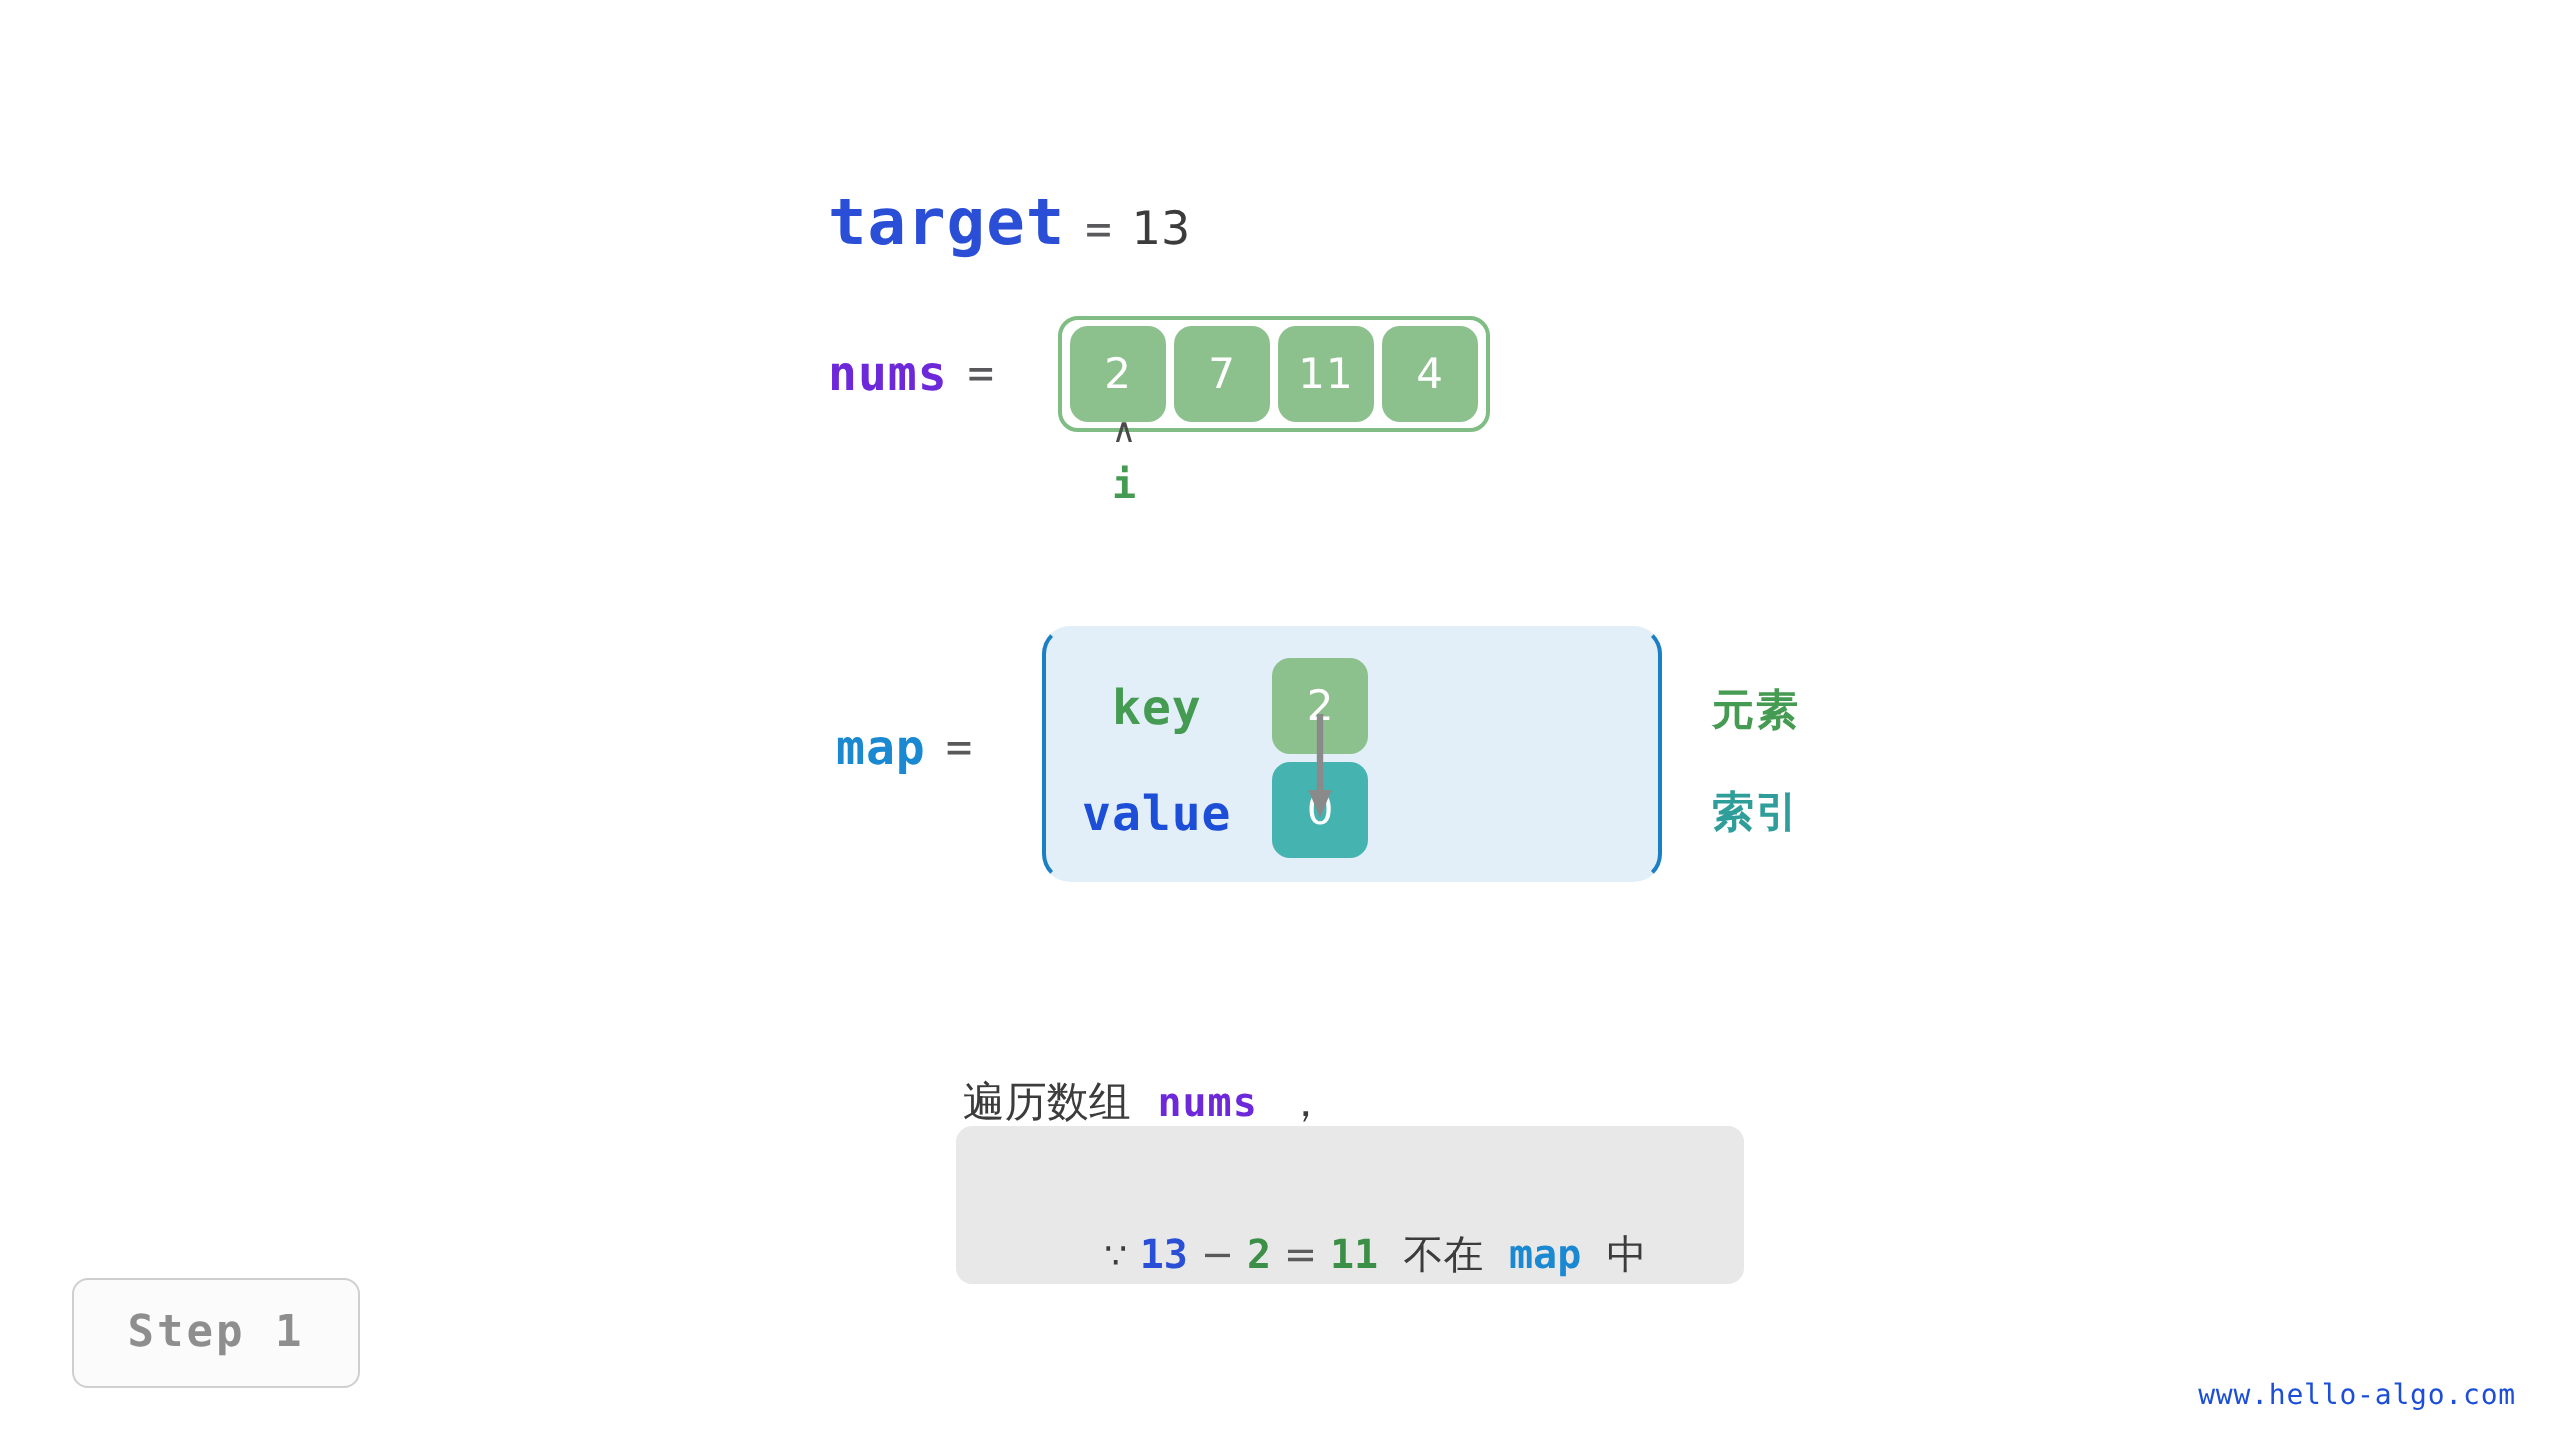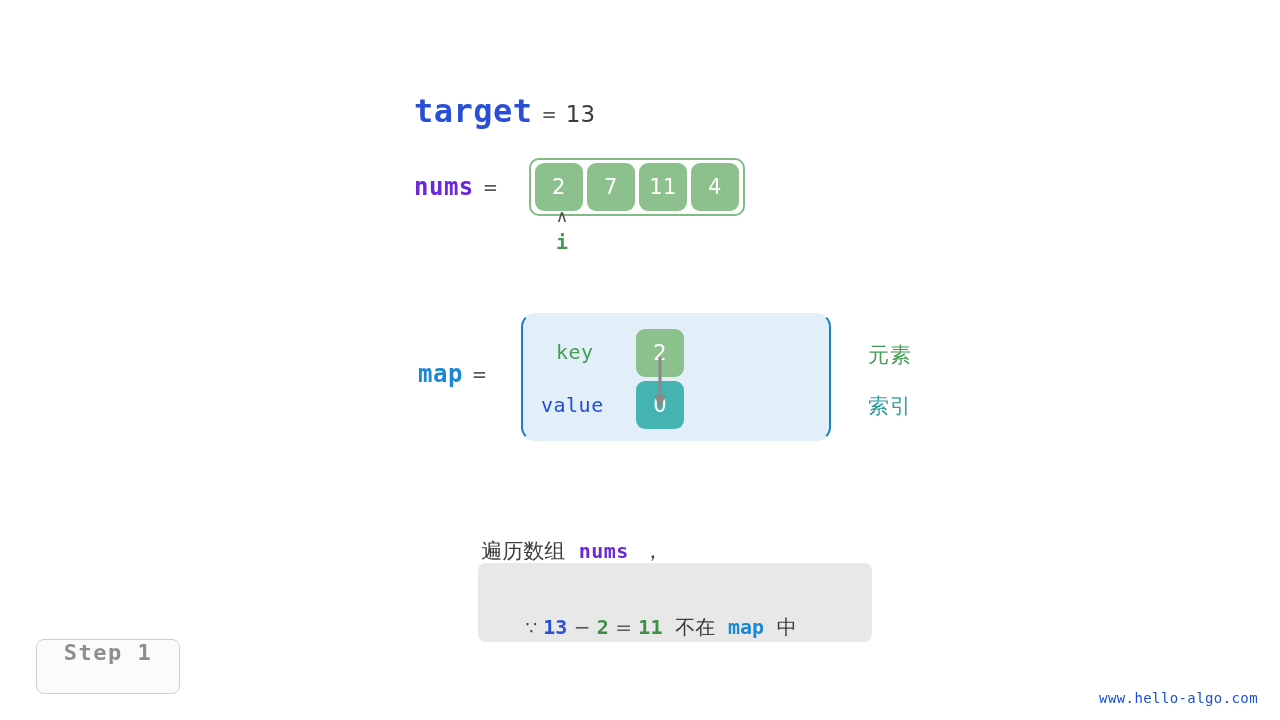--- a/index.html
+++ b/index.html
@@ -134,22 +134,22 @@
   }
   #map-inner {
     position: absolute;
     left: 0;
     top: 0;
     width: 100%;
     height: 100%;
   }
   .map-label {
     position: absolute;
-    font-weight: normal;
-    font-size: 20px;
+    font-weight: bold;
+    font-size: 24px;
     letter-spacing: 0.5px;
   }
   #map-key-label {
     left: 33px;
     top: 25px;
     color: #469b52;
   }
   #map-value-label {
     left: 18px;
     top: 78px;
@@ -177,24 +177,23 @@
   }
   #kv-arrow {
     position: absolute;
     left: 128px;
     top: 42px;
     width: 18px;
     height: 56px;
   }
   .side-label {
     position: absolute;
-    font-weight: normal;
+    font-weight: bold;
     font-size: 21px;
     letter-spacing: 1px;
-    margin-left: 12px;
   }
   #side-label-element {
     left: 856px;
     top: 341px;
     color: #469b52;
   }
   #side-label-index {
     left: 856px;
     top: 392px;
     color: #2f9e9b;
@@ -219,20 +218,21 @@
   #info-box {
     position: absolute;
     left: 478px;
     top: 563px;
     width: 394px;
     height: 79px;
     background: #e8e8e8;
     border-radius: 8px;
     box-sizing: border-box;
     padding: 9px 22px;
+    text-align: center;
   }
   .info-line {
     white-space: pre;
     font-size: 20px;
     color: #3c3c3c;
     line-height: 37px;
   }
   .inf-blue {
     color: #2a4fd6;
     font-weight: bold;
@@ -261,20 +261,21 @@
   #step-badge {
     position: absolute;
     left: 36px;
     top: 639px;
     width: 144px;
     height: 55px;
     border: 1.5px solid #cfcfcf;
     border-radius: 8px;
     background: #fbfbfb;
     display: flex;
+    align-items: center;
     justify-content: center;
     box-sizing: border-box;
   }
   #step-badge-text {
     color: #8e8e8e;
     font-weight: bold;
     font-size: 22px;
     letter-spacing: 1.5px;
   }
 

